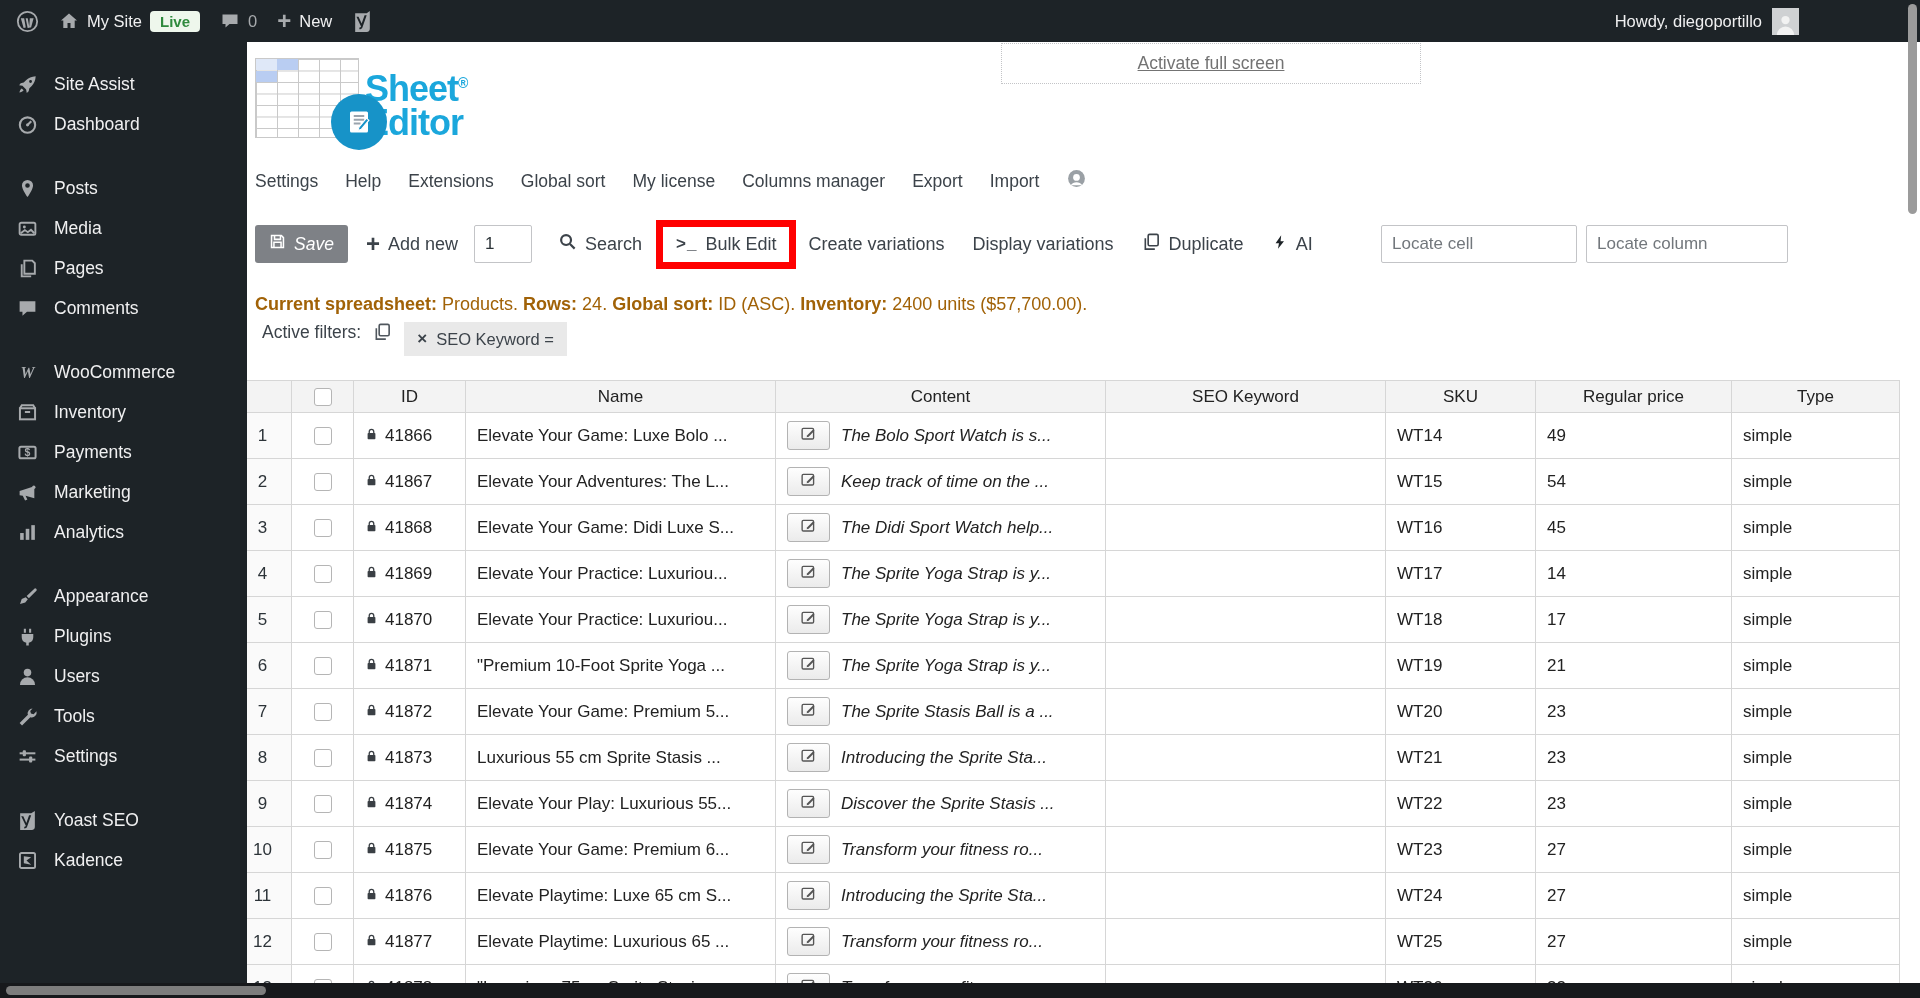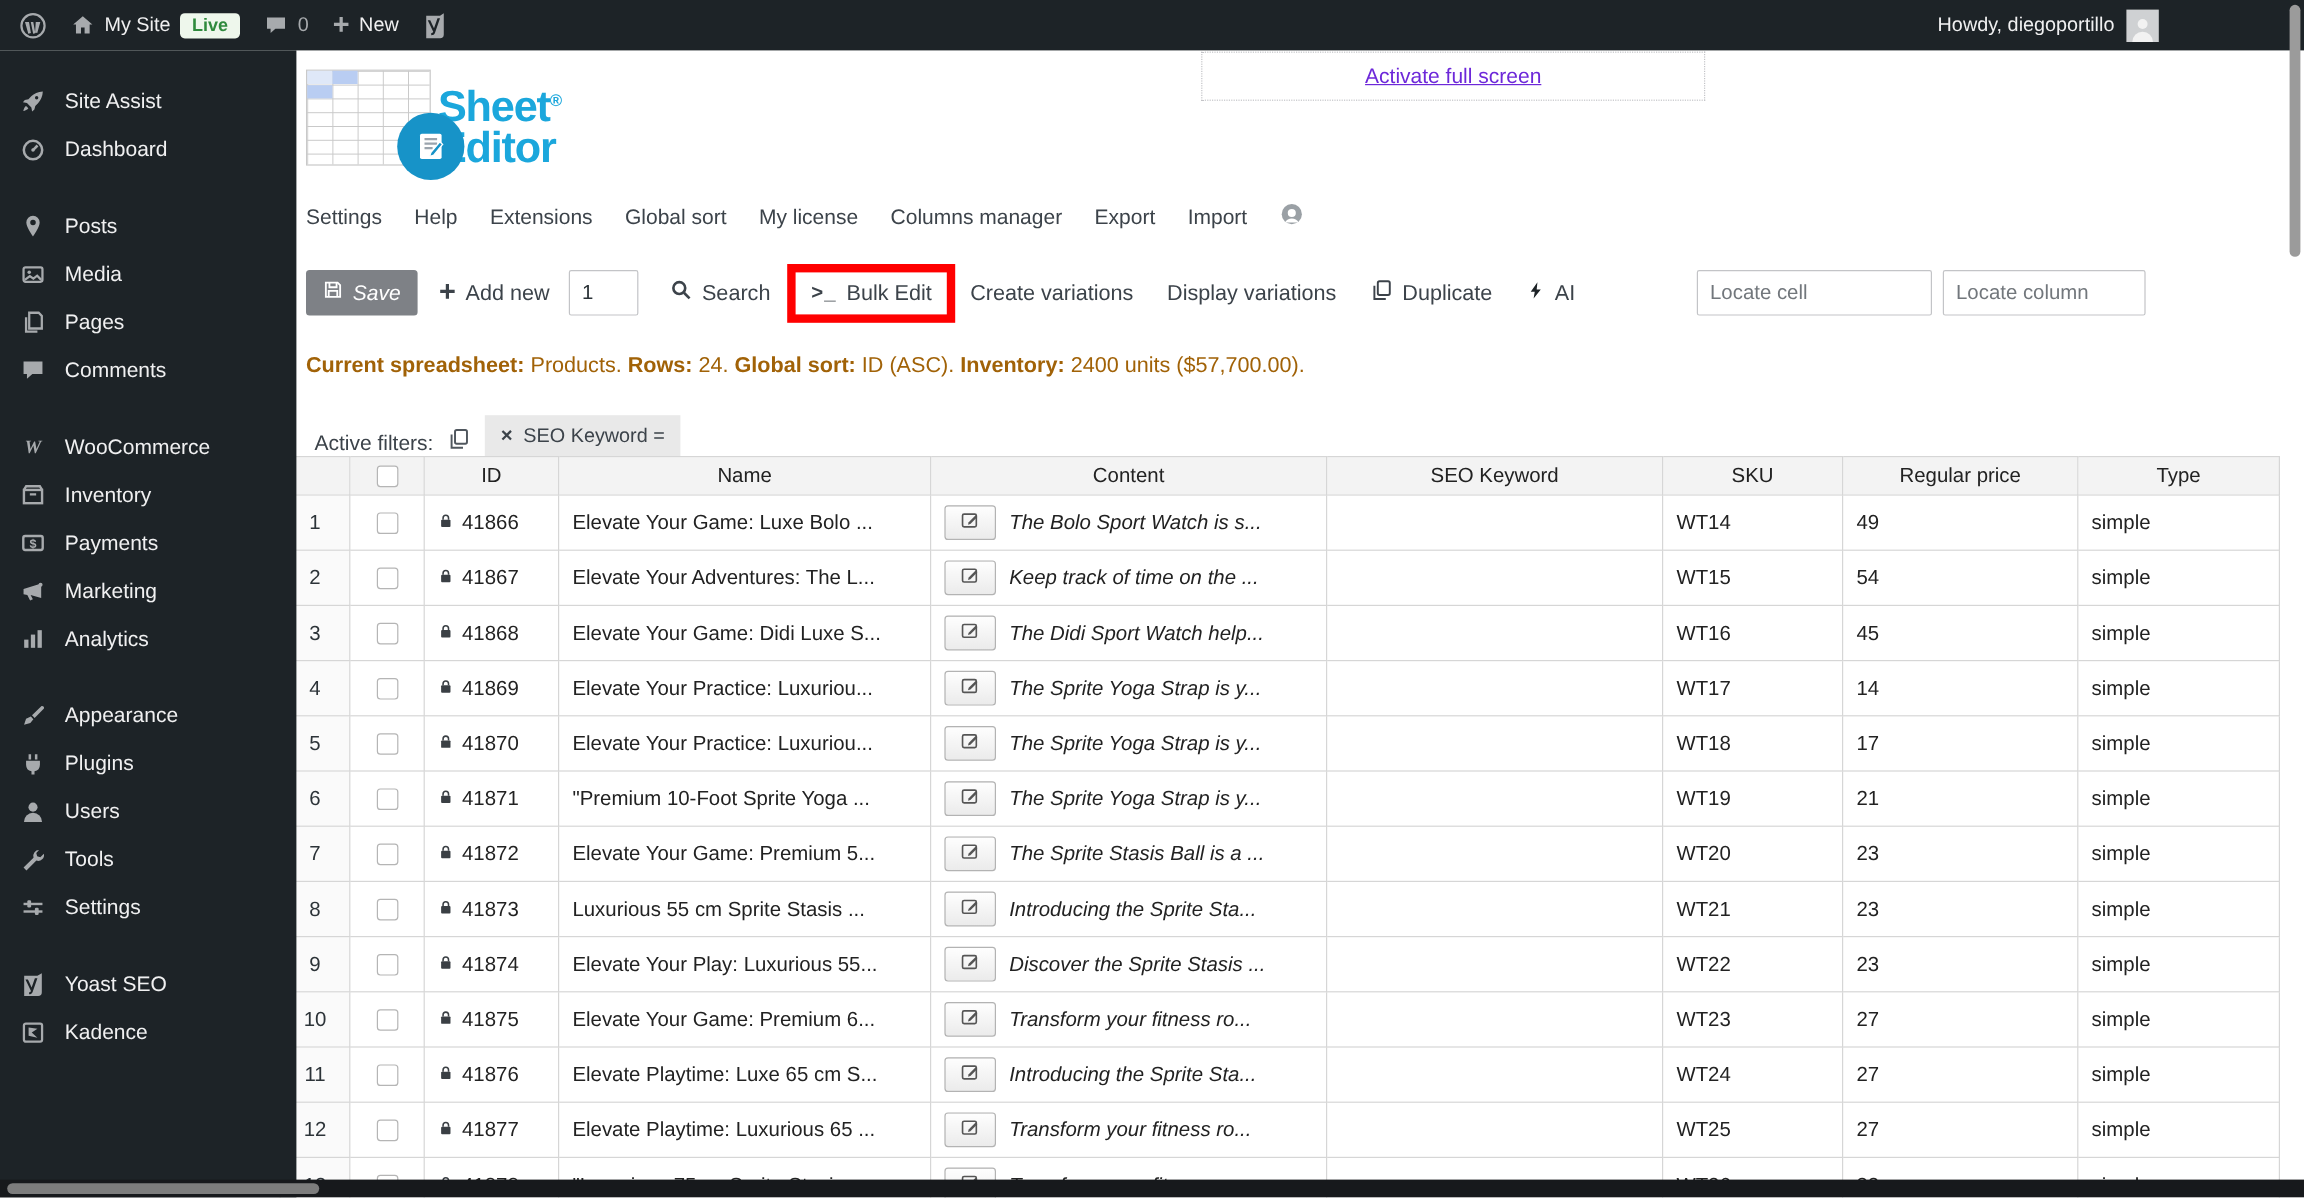--- a/index.html
+++ b/index.html
@@ -28,21 +28,21 @@
   #sidebar li.group-start { margin-top:24px; }
   #sidebar li .sicon { width:24px; height:22px; color:#a7aaad; display:flex; align-items:center; justify-content:center; flex:none; }
   #sidebar li .sicon svg { width:21px; height:21px; }
 
   
   #content { position:absolute; left:218px; top:42px; right:0; bottom:0; background:#fff; }
 
   
   #fullscreen-box { position:absolute; left:783px; top:1px; width:420px; height:41px;
     border:1px dotted #c3c4c7; display:flex; align-items:center; justify-content:center; }
-  #fullscreen-box a { color:#6d28d9; font-size:17.5px; text-decoration:underline; cursor:pointer; }
+  #fullscreen-box a { color:#737373; font-size:17.5px; text-decoration:underline; cursor:pointer; }
 
   
   #logo { position:absolute; left:37px; top:16px; display:flex; }
   .logo-grid { position:relative; width:104px; height:80px; background:#fff;
     border:1px solid #c9c9c9;
     background-image:linear-gradient(#c9c9c9 1px, transparent 1px),
                      linear-gradient(90deg,#c9c9c9 1px, transparent 1px);
     background-size:21px 11.5px; }
   .cell-a { position:absolute; left:0; top:0; width:21px; height:11px; background:#dfe8f8; }
   .cell-b { position:absolute; left:21px; top:0; width:21px; height:11px; background:#b9cdf2; }
@@ -71,21 +71,21 @@
   .term-glyph { font-size:17px; font-weight:700; letter-spacing:1px; }
   .toolbar-input { height:38px; border:1px solid #c3c4c7; border-radius:2px;
     font-size:17px; padding:0 10px; color:#2c3338; width:196px; }
   .toolbar-input::placeholder { color:#72777c; opacity:1; }
 
   
   #status-line { position:absolute; left:37px; top:252px; font-size:18px; color:#a16207; }
   #status-line b { font-weight:700; }
 
   
-  #filters { position:absolute; left:44px; top:304px; display:flex; align-items:flex-end; gap:12px;
+  #filters { position:absolute; left:44px; top:280px; display:flex; align-items:flex-start; gap:12px;
     font-size:17.5px; color:#3c434a; }
   .chip { background:#e9e9e9; padding:7px 13px; display:flex; align-items:center; gap:9px;
     font-size:16.5px; color:#3c434a; cursor:pointer; }
   .chip .x { font-weight:700; font-size:17px; }
 
   
   #sheet-wrap { position:absolute; left:15px; top:338px; }
   table { border-collapse:collapse; table-layout:fixed; font-size:17px; color:#222; }
   th,td { border:1px solid #d6d6d6; overflow:hidden; white-space:nowrap; }
   thead th { height:32px; background:#f3f3f3; font-weight:400; text-align:center;
@@ -415,21 +415,21 @@
     </span>
     <span class="tbtn" style="margin-left:28px">
       <span>
         <svg width="16" height="18" viewBox="0 0 20 20" fill="#1d2327">
             <path d="M11.5 1.5L4.5 11.5h4.2L7.5 18.5l7.5-9.5h-4.3z"></path>
           </svg>
       </span>
       <span>AI</span>
     </span>
     <input class="toolbar-input" style="margin-left: auto;" placeholder="Locate cell">
-    <input class="toolbar-input" style="margin-left: 9px; width: 169px;" placeholder="Locate column">
+    <input class="toolbar-input" style="margin-left: 9px; width: 202px;" placeholder="Locate column">
   </div>
 
   <div id="status-line"><b>Current spreadsheet:</b><span> Products. </span><b>Rows:</b><span> 24. </span><b>Global sort:</b><span> ID (ASC). </span><b>Inventory:</b><span> 2400 units ($57,700.00). </span></div>
 
   <div id="filters">
     <span>Active filters:</span>
     <span>
       <svg width="19" height="19" viewBox="0 0 20 20">
           <rect x="6.5" y="2.5" width="10.5" height="12" rx="1.5" fill="none" stroke="#50575e" stroke-width="1.7"></rect>
           <path d="M3.5 6.5V18h10" fill="none" stroke="#50575e" stroke-width="1.7"></path>

